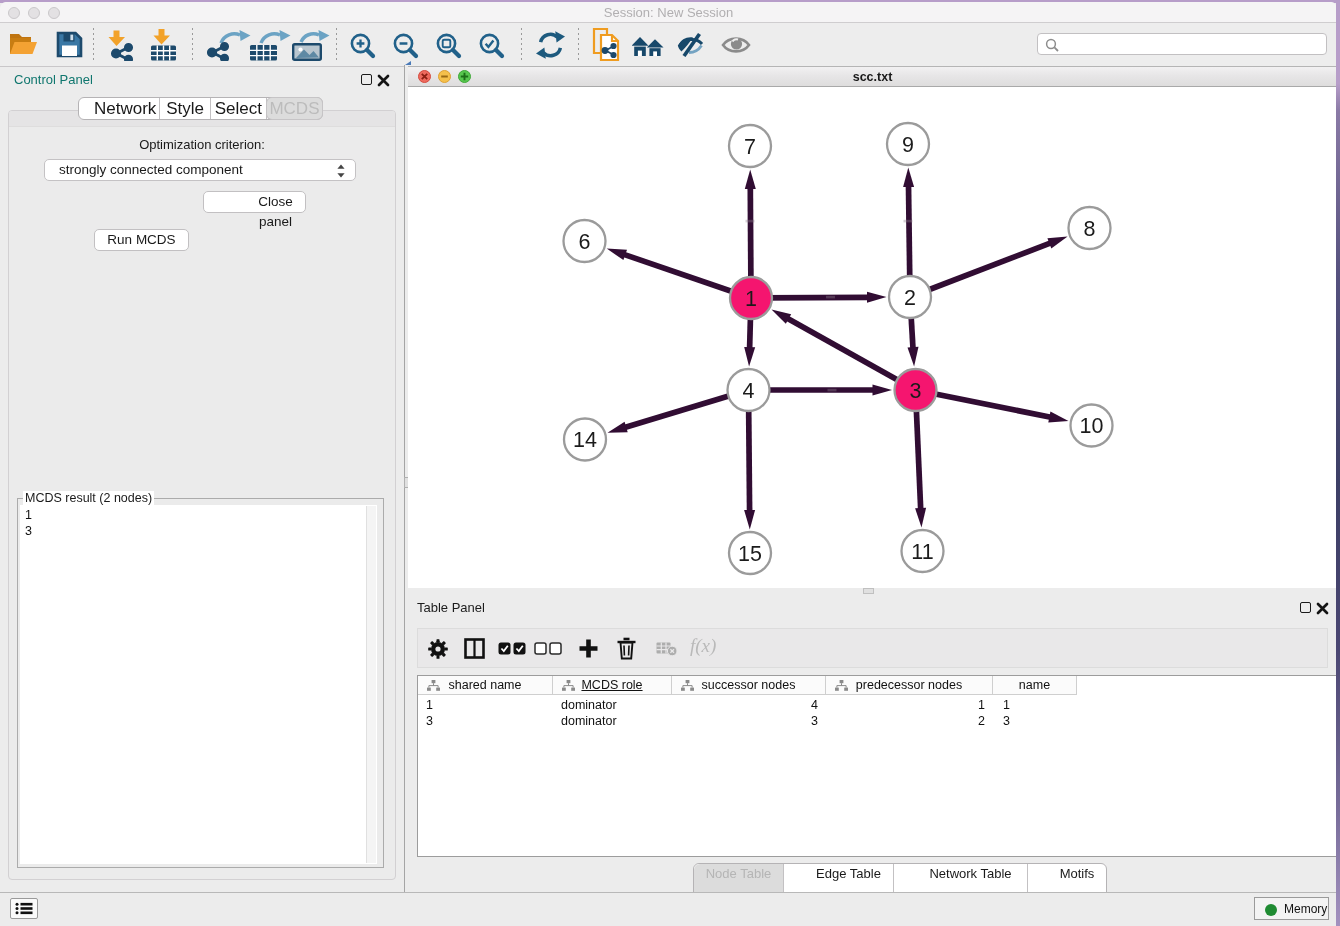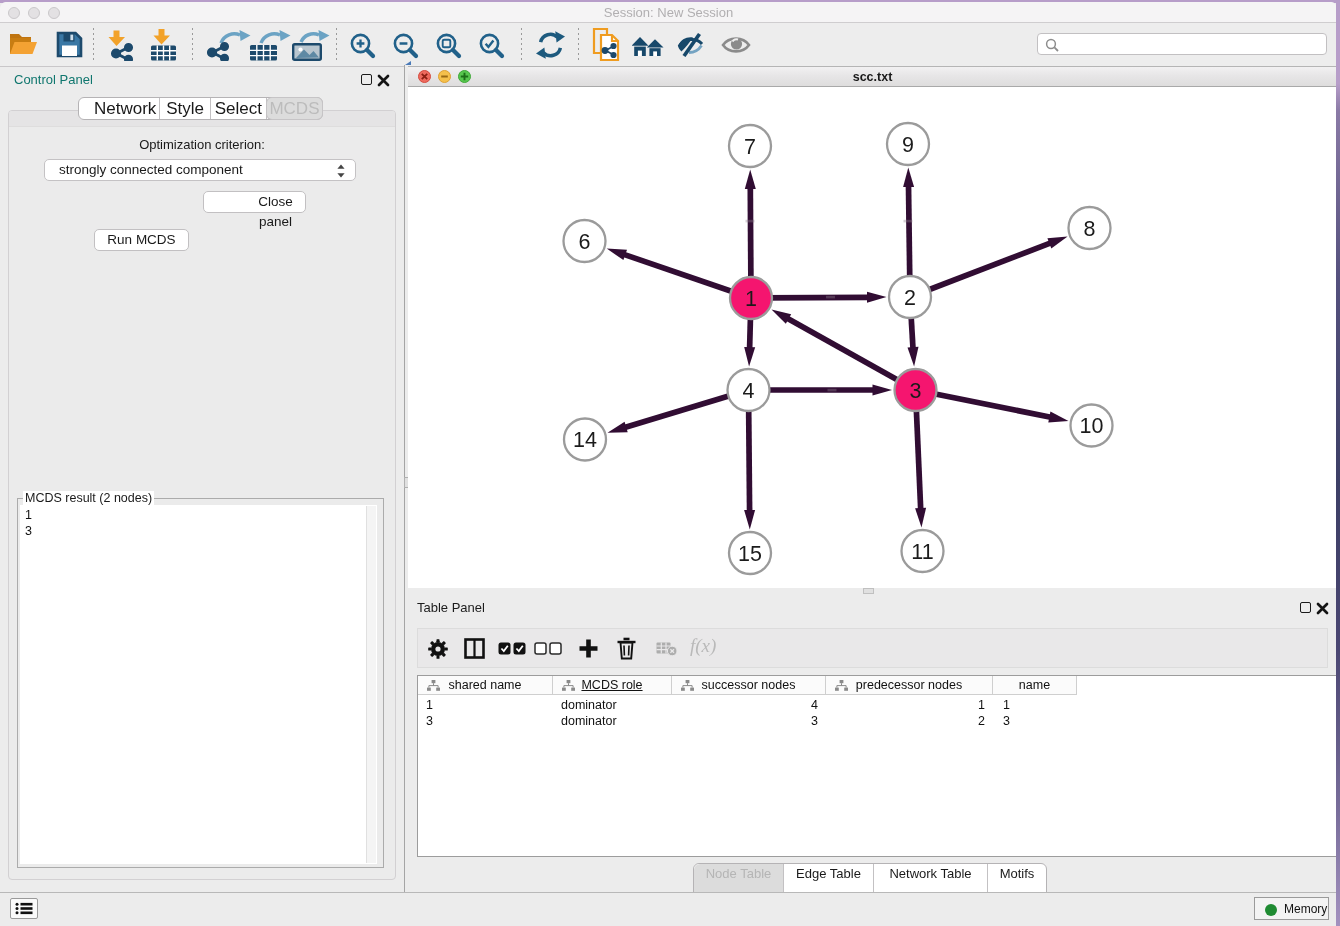--- a/index.html
+++ b/index.html
@@ -42,21 +42,21 @@
 #nettitle { left:408px; top:64px; width:929px; height:21px; background:linear-gradient(180deg,#f2f1f2 0%,#e7e6e7 45%,#dedddd 100%); border-top:1px solid #b5b5b5; border-bottom:1px solid #a9a9a9; }
 #nettitle .t { position:absolute; top:3px; width:929px; text-align:center; font-size:12.5px; font-weight:bold; color:#1a1a1a; }
 .mac { position:absolute; top:3px; width:13px; height:13px; border-radius:50%; }
 #netcanvas { left:408px; top:85px; width:929px; height:501px; background:#fff; }
 #tp-title { left:417px; top:598px; font-size:13px; color:#1c1c1c; }
 #tp-toolbar { left:417px; top:626px; width:911px; height:40px; background:#e9e8e9; border:1px solid #dcdcdc; }
 #tp-table { left:417px; top:673px; width:939px; height:182px; background:#fff; border:1px solid #9c9c9c; font-size:12.5px; color:#111; }
 .th { position:absolute; top:0; height:19px; border-right:1px solid #cfcfcf; background:#fbfbfb; border-bottom:1px solid #cfcfcf; text-align:center; line-height:18px; }
 .td { position:absolute; height:16px; line-height:16px; }
 
-#tp-tabs { left:693px; top:861px; height:38px; display:flex; background:#fff; border:1px solid #b5b3b5; border-radius:6px; font-size:13px; color:#1a1a1a; text-align:center; }
+#tp-tabs { left:693px; top:861px; height:38px; display:flex; background:#fff; border:1px solid #b5b3b5; border-radius:6px; font-size:13px; color:#1a1a1a; text-align:center;gap:20px; }
 #tp-tabs .tab { border-right:1px solid #c3c1c3; line-height:20px; box-sizing:border-box; }
 #tp-tabs .tab.sel { background:#dcdcdc; color:#b5b5b5; border-radius:6px 0 0 6px; }
 #tp-tabs .tab:last-child { border-right:none; }
 
 #statusbar { left:0; top:890px; width:1337px; height:32px; background:#ececec; border-top:1px solid #b8b8b8; }
 #mem-btn { left:1254px; top:895px; width:75px; height:23px; background:#f3f3f3; border:1px solid #9a9a9a; font-size:12px; color:#111; }
 #list-btn { left:10px; top:896px; width:28px; height:21px; background:#fafafa; border:1px solid #9a9a9a; border-radius:2px; }
 </style>
 </head>
 <body>

